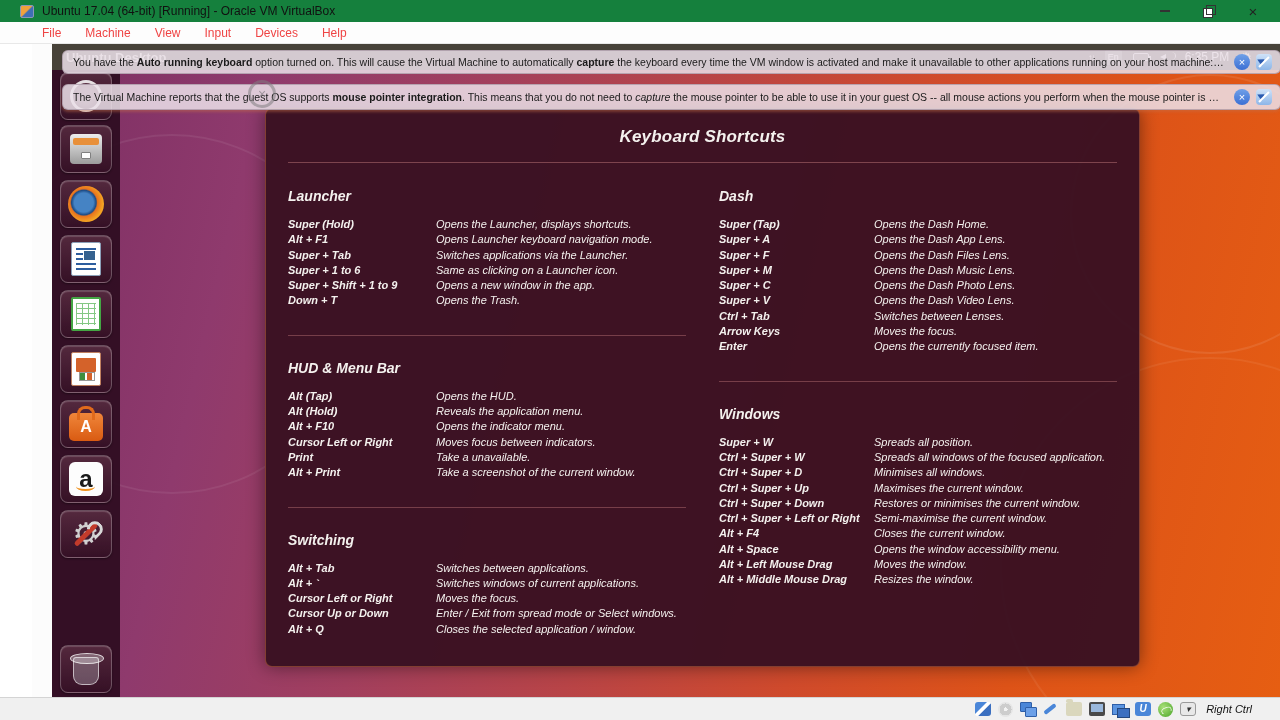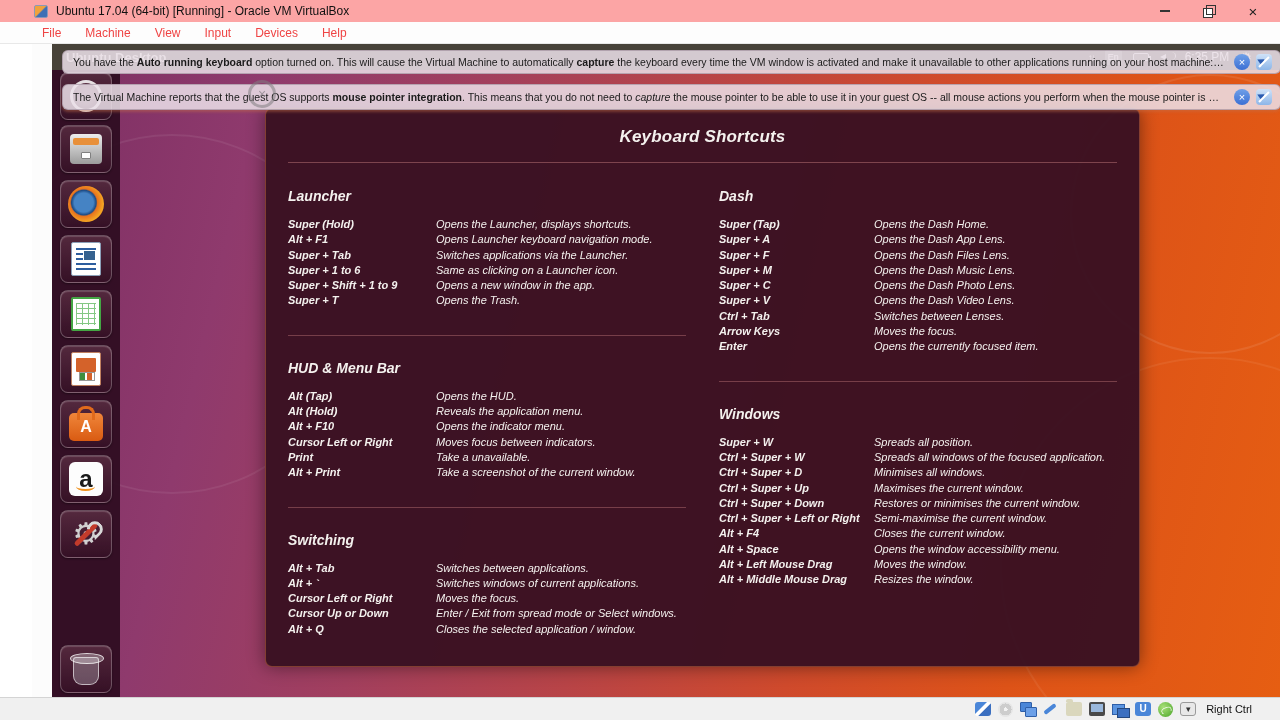--- a/index.html
+++ b/index.html
@@ -1,19 +1,19 @@
 <!DOCTYPE html>
 <html><head>
 <meta charset="utf-8">
 <style>
   * { margin:0; padding:0; box-sizing:border-box; }
   html,body { width:1280px; height:720px; font-family:"Liberation Sans", sans-serif; overflow:hidden; background:#fff; }
 
   
-  .titlebar { height:22px; background:#fca5a5; display:flex; align-items:center; padding-left:34px; position:relative; }
+  .titlebar { height:22px; background:#15803d; display:flex; align-items:center; padding-left:20px; position:relative; }
   .vbox-logo { width:14px; height:13px; margin-right:8px; border-radius:2px;
     background:linear-gradient(135deg,#f0a23c 0 46%,#3f6fb5 54% 100%); border:1px solid #8a98b8; }
   .titlebar .title { font-size:12px; color:#111; }
   .win-controls { position:absolute; right:18px; top:0; height:22px; display:flex; align-items:center; gap:26px; }
   .wc { width:18px; height:18px; display:flex; align-items:center; justify-content:center; cursor:default; color:#222; }
   .wc-min::before { content:""; width:10px; height:1.5px; background:#333; display:block; }
   .wc-restore { position:relative; }
   .wc-restore::before { content:""; position:absolute; width:8px; height:8px; border:1.2px solid #333; left:3px; top:6px; background:#fff; }
   .wc-restore::after { content:""; position:absolute; width:8px; height:8px; border:1.2px solid #333; left:6px; top:3px; }
   .wc-close { font-size:15px; line-height:15px; }
@@ -125,21 +125,21 @@
   .bn-ic.noshow::before { content:""; position:absolute; left:3px; top:3px;
     border-left:6px solid #2b5bb0; border-top:4px solid transparent; border-bottom:4px solid transparent; transform:rotate(-35deg); }
   .bn-ic.noshow::after { content:""; position:absolute; left:1px; top:7px; width:14px; height:2px; background:#fff; transform:rotate(-45deg); }
 
   .watermark { position:absolute; left:216px; top:36px; width:28px; height:28px; z-index:6; border-radius:50%;
     border:3px solid rgba(130,125,130,.55); color:rgba(120,115,120,.6); font-size:14px;
     display:flex; align-items:center; justify-content:center; }
 
   
   .statusbar { height:23px; background:#f0f0f0; border-top:1px solid #d4d4d4; display:flex; align-items:center;
-    justify-content:flex-end; padding-right:28px; gap:7px; }
+    justify-content:flex-end; padding-right:28px; gap:7px;font-style:italic; }
   .sb { width:16px; height:14px; border-radius:3px; display:inline-block; position:relative; }
   .sb-hdd { background:linear-gradient(135deg,#4a86d8 0 38%,#fff 42% 55%,#3b6fc0 60% 100%); }
   .sb-cd { border-radius:50%; background:radial-gradient(circle,#f4f4f4 0 2px,#b0b0b0 2px 6px,#dcdcdc 6px); opacity:.55; width:15px;height:15px; }
   .sb-net { background:transparent; }
   .sb-net::before { content:""; position:absolute; left:0; top:0; width:10px; height:8px; background:#4a86d8; border:1px solid #2f5fa8; border-radius:1px; }
   .sb-net::after { content:""; position:absolute; left:5px; top:5px; width:10px; height:8px; background:#6ca0e8; border:1px solid #2f5fa8; border-radius:1px; }
   .sb-pencil { background:transparent; }
   .sb-pencil::before { content:""; position:absolute; left:0; top:5px; width:14px; height:4px; background:#4a86d8; border-radius:2px; transform:rotate(-38deg); }
   .sb-folder { background:#cfcaa2; opacity:.65; border-radius:2px; }
   .sb-folder::before { content:""; position:absolute; left:0; top:-3px; width:7px; height:3px; background:#cfcaa2; border-radius:2px 2px 0 0; }
@@ -268,21 +268,21 @@
                   <span class="k">Super + 1 to 6</span>
                   <span class="d">Same as clicking on a Launcher icon.</span>
                 </div>
 
                 <div class="row">
                   <span class="k">Super + Shift + 1 to 9</span>
                   <span class="d">Opens a new window in the app.</span>
                 </div>
 
                 <div class="row">
-                  <span class="k">Super + T</span>
+                  <span class="k">Down + T</span>
                   <span class="d">Opens the Trash.</span>
                 </div>
               </div>
           </div>
           <div class="sec-sep"></div>
           <div class="section">
             <div class="sec-title">HUD &amp; Menu Bar</div>
             <div>
 
                 <div class="row">

